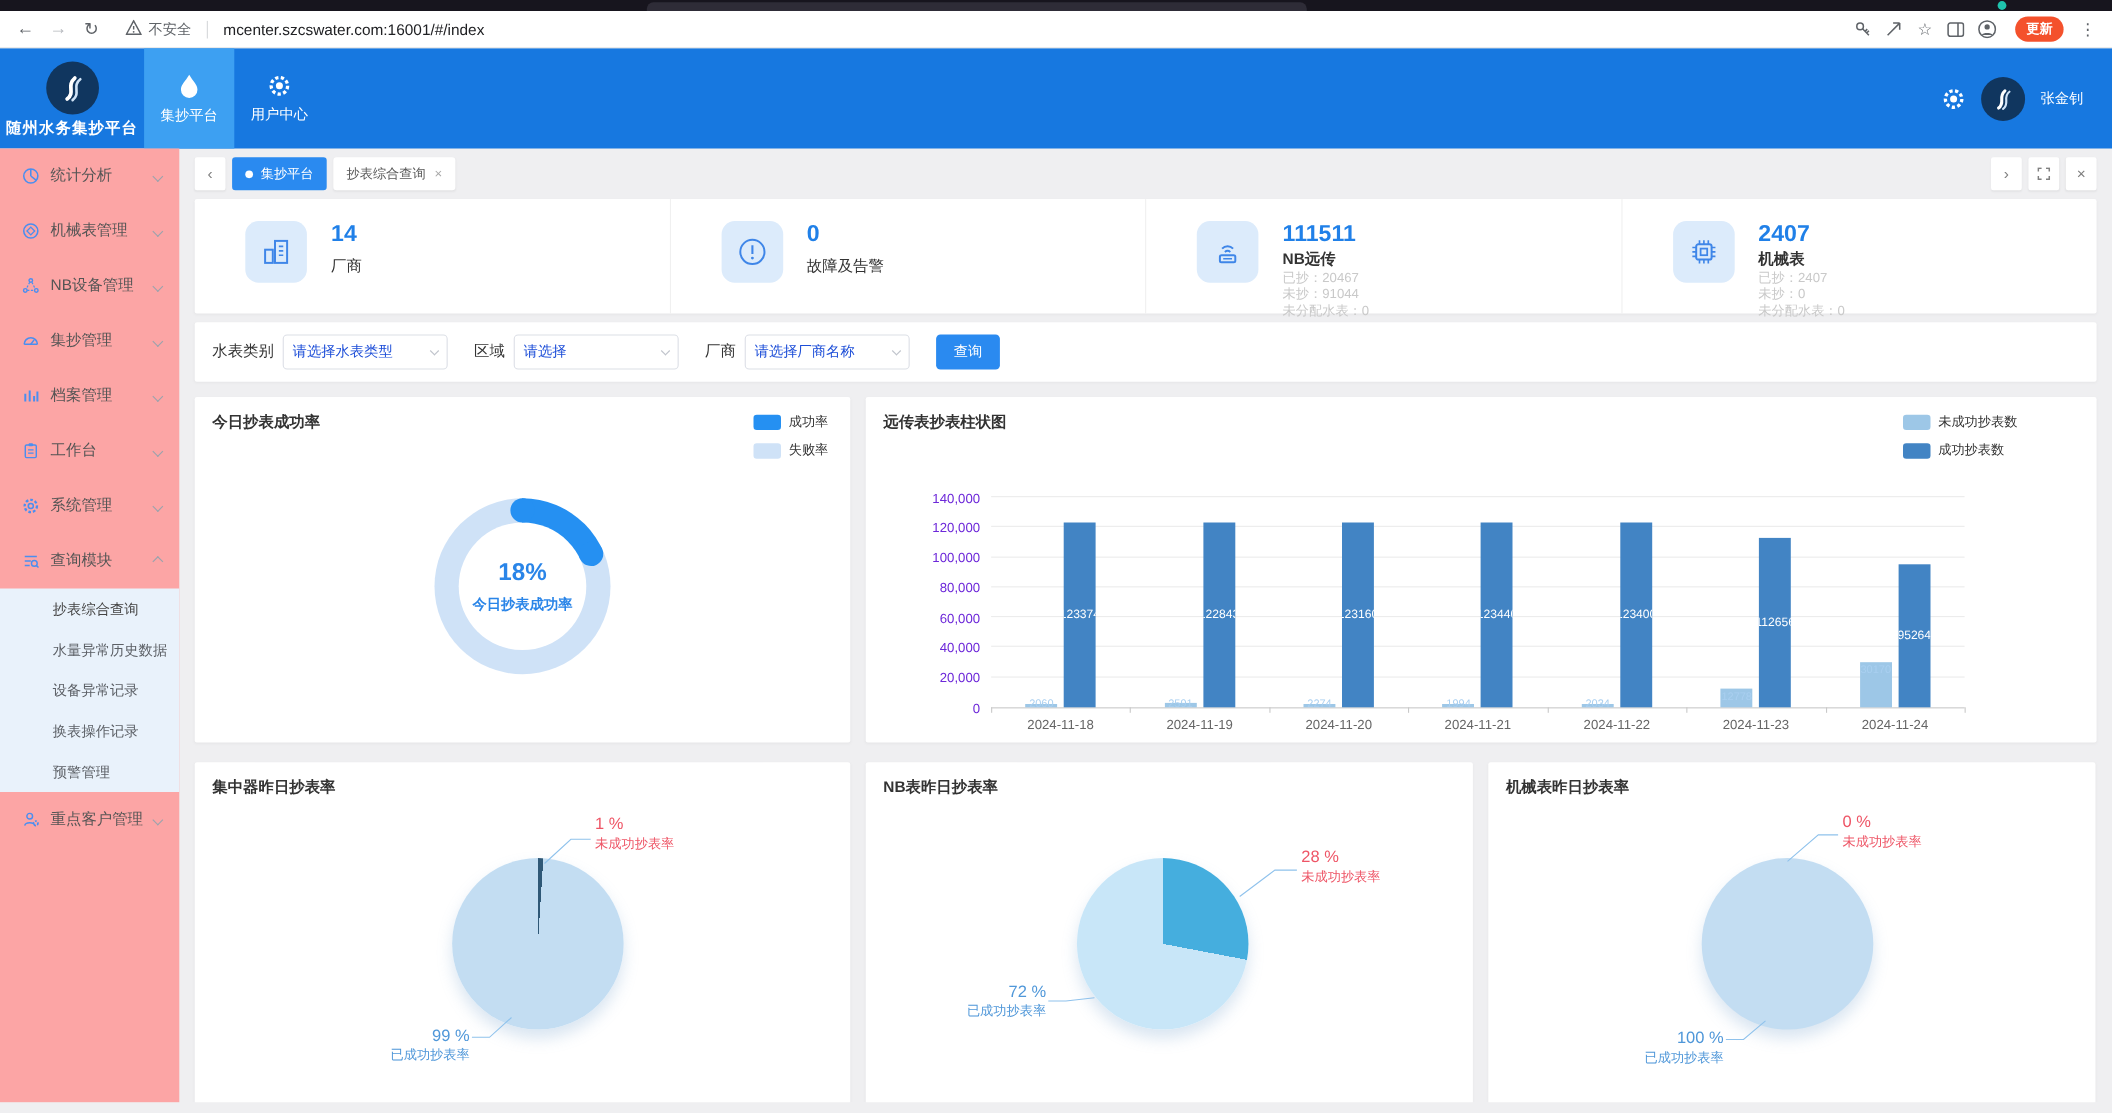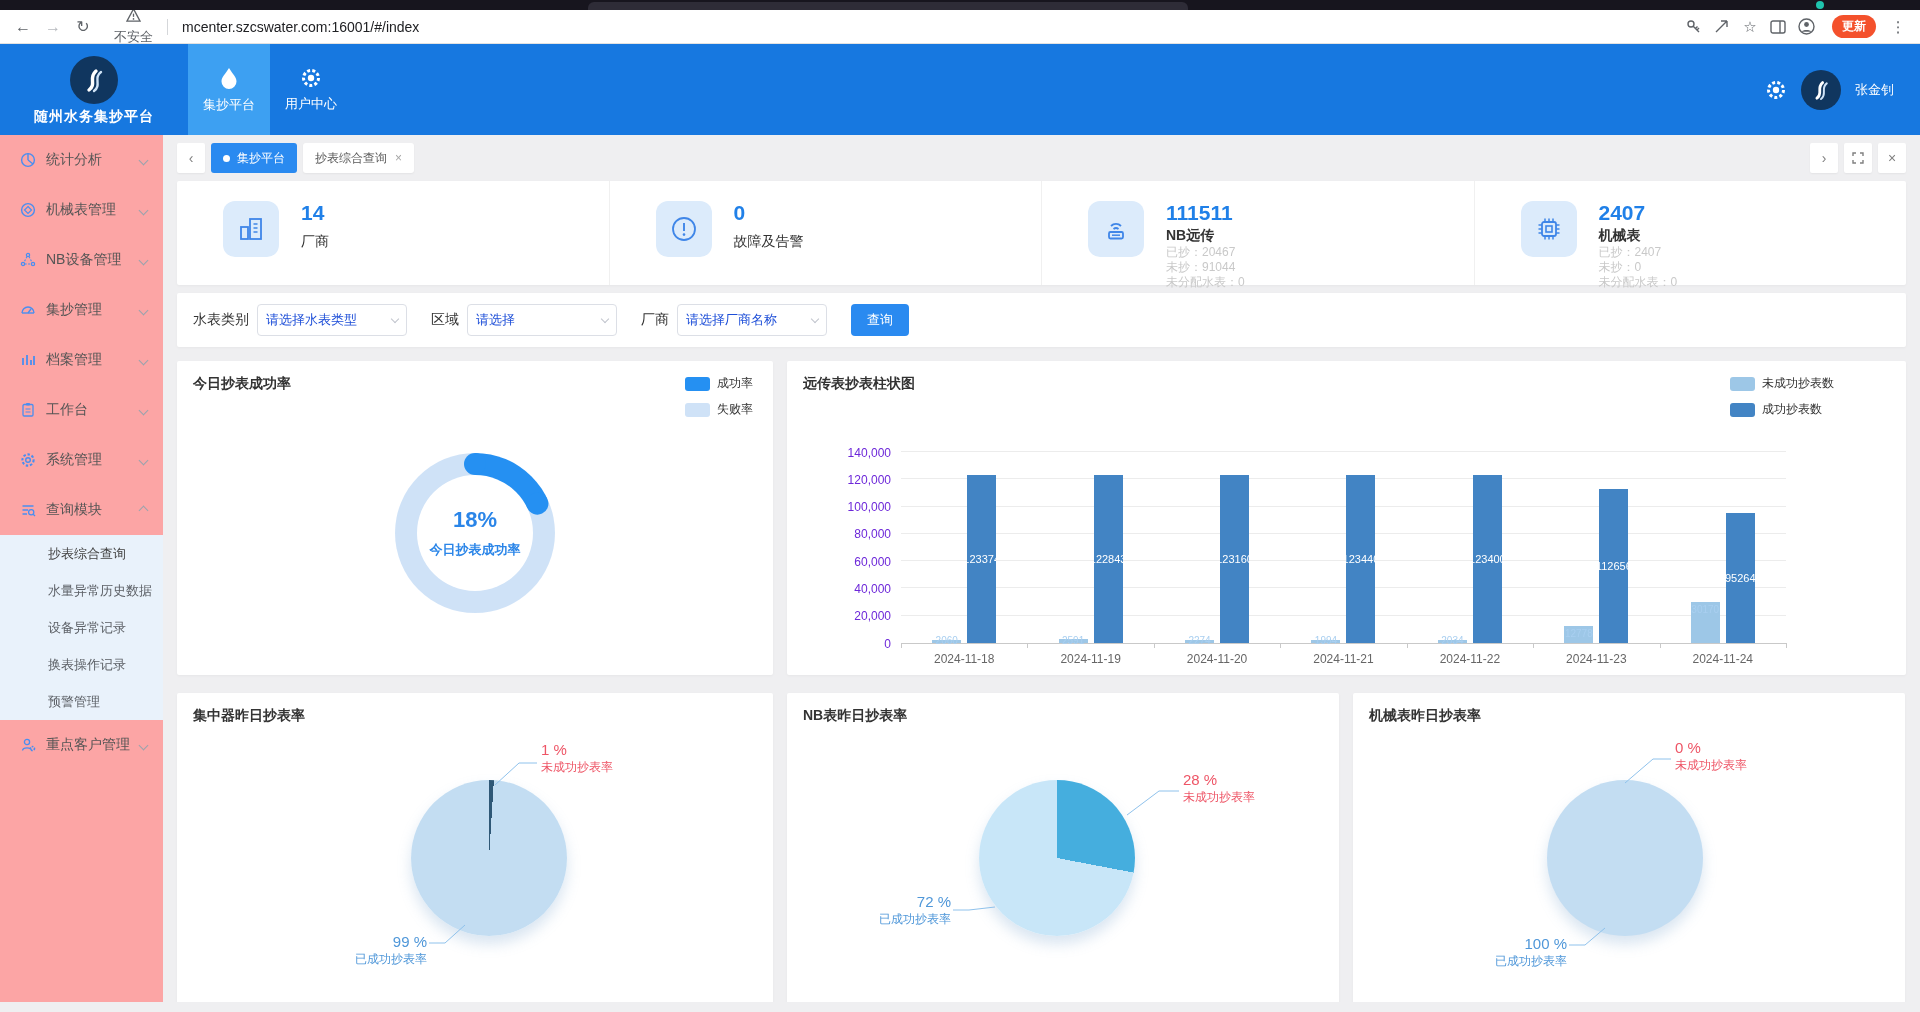--- a/index.html
+++ b/index.html
@@ -6,30 +6,30 @@
   * { margin:0; padding:0; box-sizing:border-box; }
   html,body { width:1920px; height:1012px; overflow:hidden; font-family:"Liberation Sans", sans-serif; background:#efeff1; }
 
   
   .chrome-dark { height:10px; background:#17151e; position:relative; }
   .chrome-dark .tab-hint { position:absolute; left:588px; top:2px; width:600px; height:8px; background:#2e2c37; border-radius:6px 6px 0 0; }
   .chrome-dark .teal-dot { position:absolute; left:1816px; top:1px; width:8px; height:8px; border-radius:50%; background:#1fc3ad; }
   .chrome-toolbar { height:34px; background:#fff; border-bottom:1px solid #e2e2e2; display:flex; align-items:center; padding:0 10px; gap:4px; }
   .nav-glyph { width:26px; height:26px; display:flex; align-items:center; justify-content:center; font-size:16px; color:#5f6368; border-radius:50%; cursor:pointer; }
   .nav-glyph.dim { color:#b6b9be; }
-  .sec-chip { display:flex; align-items:center; gap:6px; margin-left:14px; color:#5f6368; font-size:13px;flex-direction:column; }
+  .sec-chip { display:flex; gap:6px; margin-left:14px; color:#5f6368; font-size:13px; }
   .sec-divider { width:1px; height:16px; background:#d5d7da; margin:0 10px; }
   .url-text { font-size:14px; color:#202124; flex:0 0 auto; }
   .toolbar-spacer { flex:1; }
   .tool-ico { width:24px; height:24px; display:flex; align-items:center; justify-content:center; color:#5f6368; font-size:15px; }
   .update-pill { margin:0 6px 0 10px; padding:3px 10px; border-radius:12px; font-size:12px; color:#fff; background:#f4512c; font-weight:bold; }
 
   
   .app-header { height:91px; background:#1778e0; display:flex; align-items:stretch; }
-  .logo-area { width:188px; display:flex; flex-direction:column; align-items:center; justify-content:center; padding-top:2px; }
+  .logo-area { width:131px; display:flex; flex-direction:column; align-items:center; justify-content:center; padding-top:2px; }
   .logo-circle { width:48px; height:48px; border-radius:50%; background:#10365f; display:flex; align-items:center; justify-content:center; }
   .app-title { color:#fff; font-size:14px; font-weight:bold; margin-top:4px; letter-spacing:1px; }
   .nav-tab { width:82px; display:flex; flex-direction:column; align-items:center; justify-content:center; gap:6px; color:#fff; font-size:13px; cursor:pointer; }
   .nav-tab.active { background:#3da0f2; }
   .header-right { margin-left:auto; display:flex; align-items:center; padding-right:26px; gap:14px; }
   .header-avatar { width:40px; height:40px; border-radius:50%; background:#10365f; display:flex; align-items:center; justify-content:center; }
   .header-user { color:#fff; font-size:13px; }
 
   
   .layout { display:flex; height:867px; }

